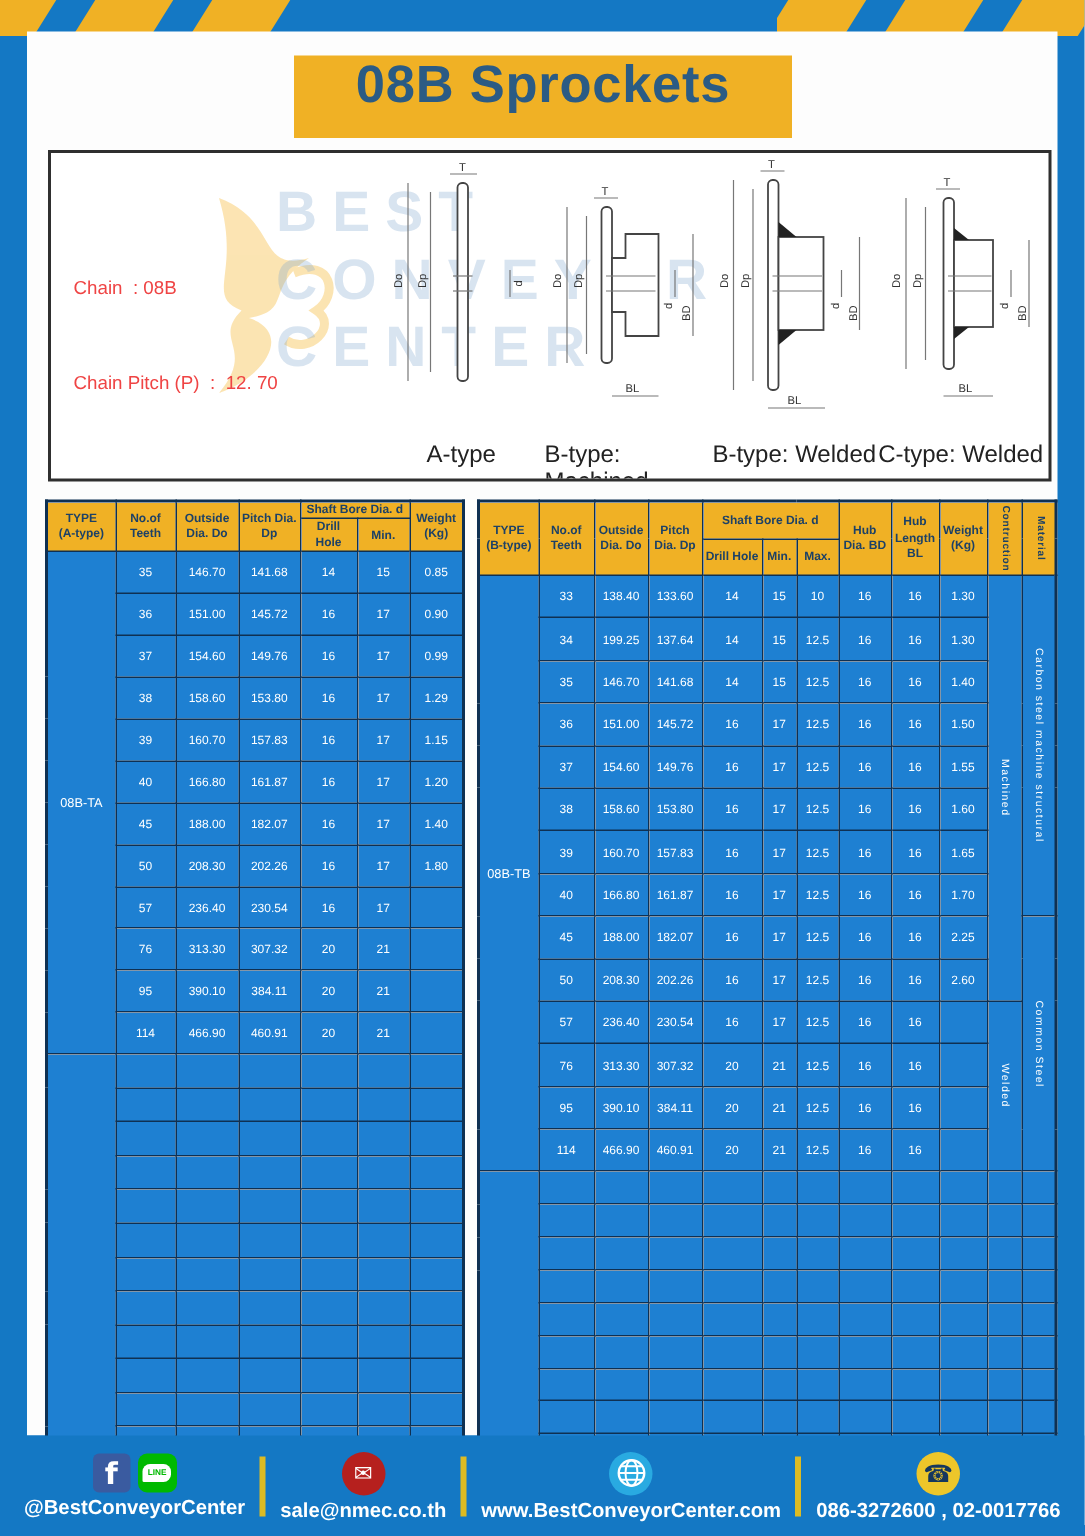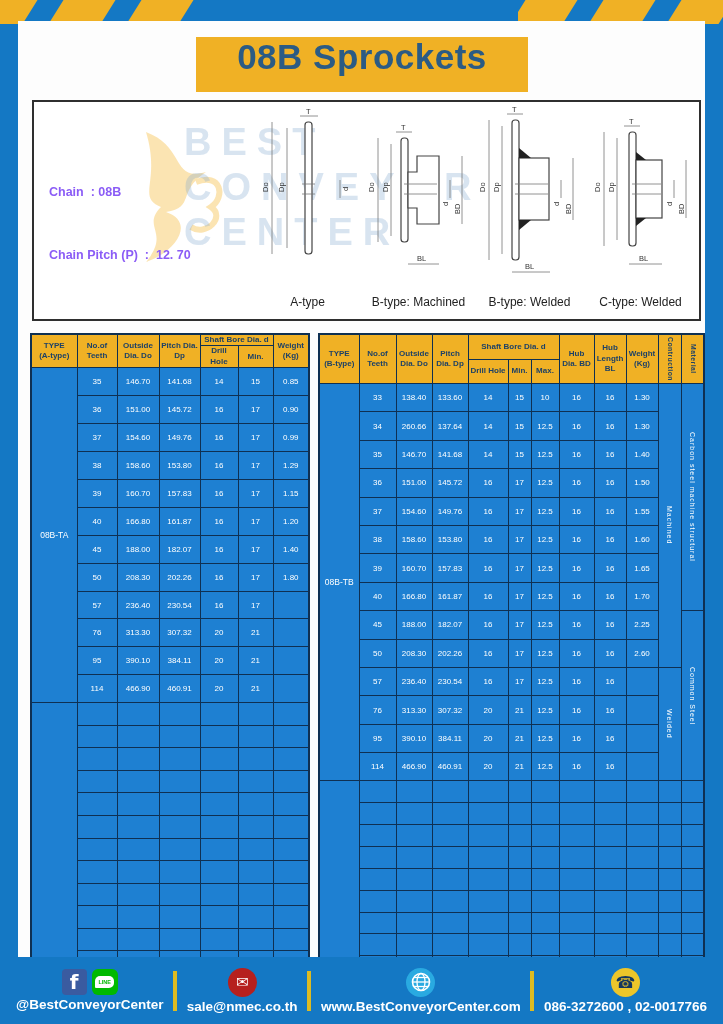--- a/index.html
+++ b/index.html
@@ -14,30 +14,30 @@
   .stripes.left .stripe:first-child{margin-left:-22px;}
   
   .panel{position:absolute;left:18px;top:21px;width:687px;height:936px;background:#FDFDFD;}
   
   .title-banner{position:absolute;left:178px;top:16px;width:332px;height:55px;
       background:#F0B125;display:flex;justify-content:center;}
   .title-banner h1{margin:0;font-size:35px;color:#2B5B84;letter-spacing:.5px;}
   
   .diagram-box{position:absolute;left:14px;top:79px;width:665px;height:217px;
       border:2px solid #2F2F2F;background:#fff;overflow:hidden;}
-  .specs{position:absolute;left:15px;top:38px;color:#8b5cf6;font-weight:bold;
+  .specs{position:absolute;left:15px;top:38px;color:#ef4444;font-weight:normal;
       font-size:12.5px;line-height:1.68;white-space:pre;}
   .watermark{position:absolute;left:150px;top:18px;z-index:0;color:rgba(125,165,205,.30);
       font-weight:bold;font-size:38px;letter-spacing:10px;line-height:1.18;}
   .wm-logo{position:absolute;left:92px;top:10px;z-index:0;opacity:.35;}
   .diagrams{position:absolute;left:218px;top:4px;width:444px;height:208px;
       display:flex;z-index:1;}
   .diag{flex:1;display:flex;flex-direction:column;align-items:center;}
   .diag svg{flex:none;}
-  .diag-caption{font-size:12px;color:#222;margin-top:1px;}
+  .diag-caption{font-size:16px;color:#222;margin-top:1px;}
   .part{fill:#fff;stroke:#444;stroke-width:1.2;}
   .weld{fill:#222;stroke:none;}
   .dim{stroke:#777;stroke-width:.8;fill:none;}
   .dimtxt{font-size:7.5px;fill:#333;font-family:"Liberation Sans",sans-serif;}
   
   table{border-collapse:collapse;table-layout:fixed;position:absolute;top:333px;
         height:642px;border:2.5px solid #0F3052;}
   #tableA{left:30px;width:278px;}
   #tableB{left:318px;width:385px;}
   th,td{border:1.5px solid #0F3052;padding:0 1px;text-align:center;overflow:hidden;}
@@ -475,21 +475,21 @@
         <td>15</td>
         <td>10</td>
         <td>16</td>
         <td>16</td>
         <td>1.30</td>
         <td class="vtext" rowspan="10">Machined</td>
         <td class="vtext" rowspan="8">Carbon steel  machine structural</td>
       </tr>
       <tr class="data-row">
         <td>34</td>
-        <td>260.66</td>
+        <td>199.25</td>
         <td>137.64</td>
         <td>14</td>
         <td>15</td>
         <td>12.5</td>
         <td>16</td>
         <td>16</td>
         <td>1.30</td>
       </tr>
       <tr class="data-row">
         <td>35</td>

